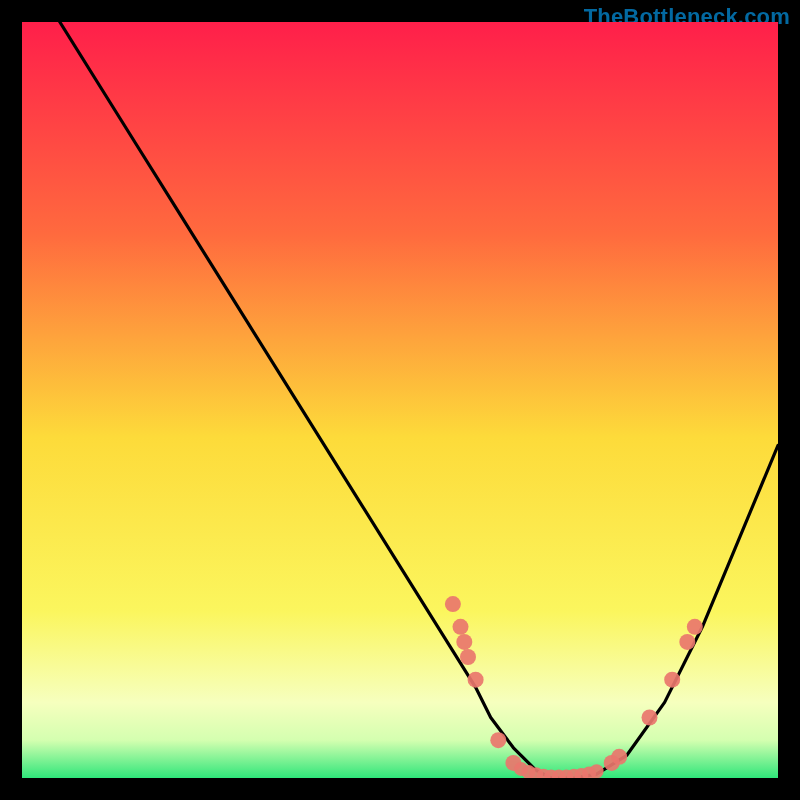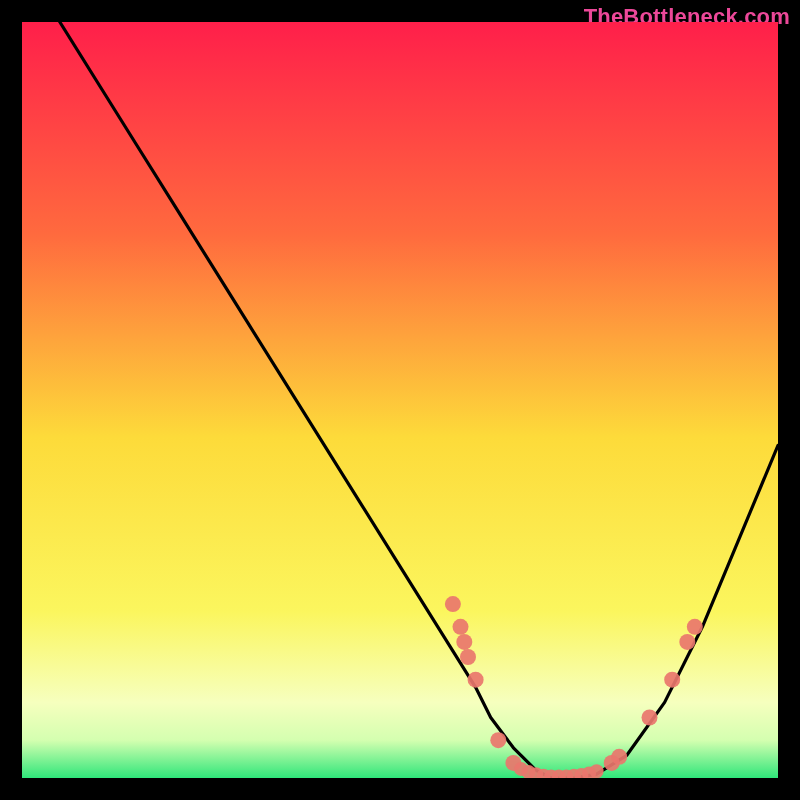--- a/index.html
+++ b/index.html
@@ -16,21 +16,21 @@
     left: 22px;
     top: 22px;
     width: 756px;
     height: 756px;
     background: #000;
   }
   .watermark {
     position: absolute;
     top: 4px;
     right: 10px;
-    color: #ec4899;
+    color: #0369a1;
     font-size: 22px;
     font-weight: 600;
     letter-spacing: 0.2px;
     user-select: none;
   }
   svg {
     display: block;
   }
 </style>
 </head>

